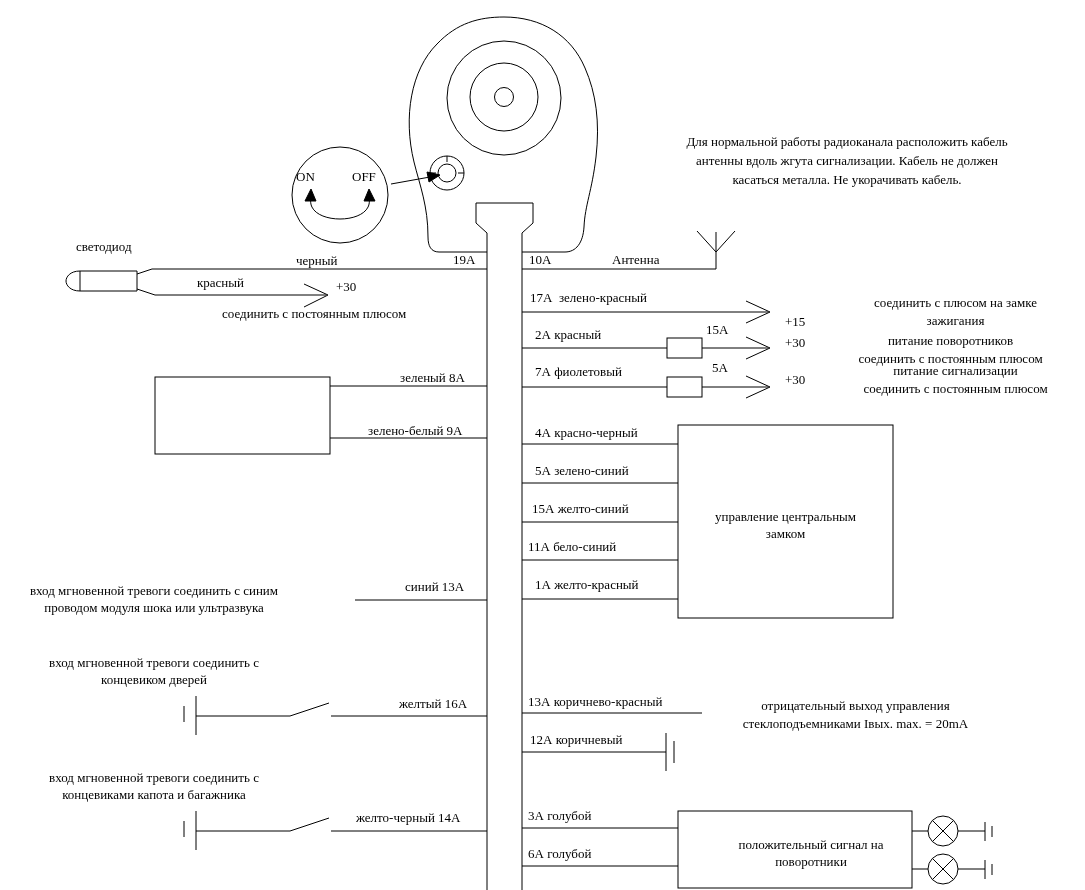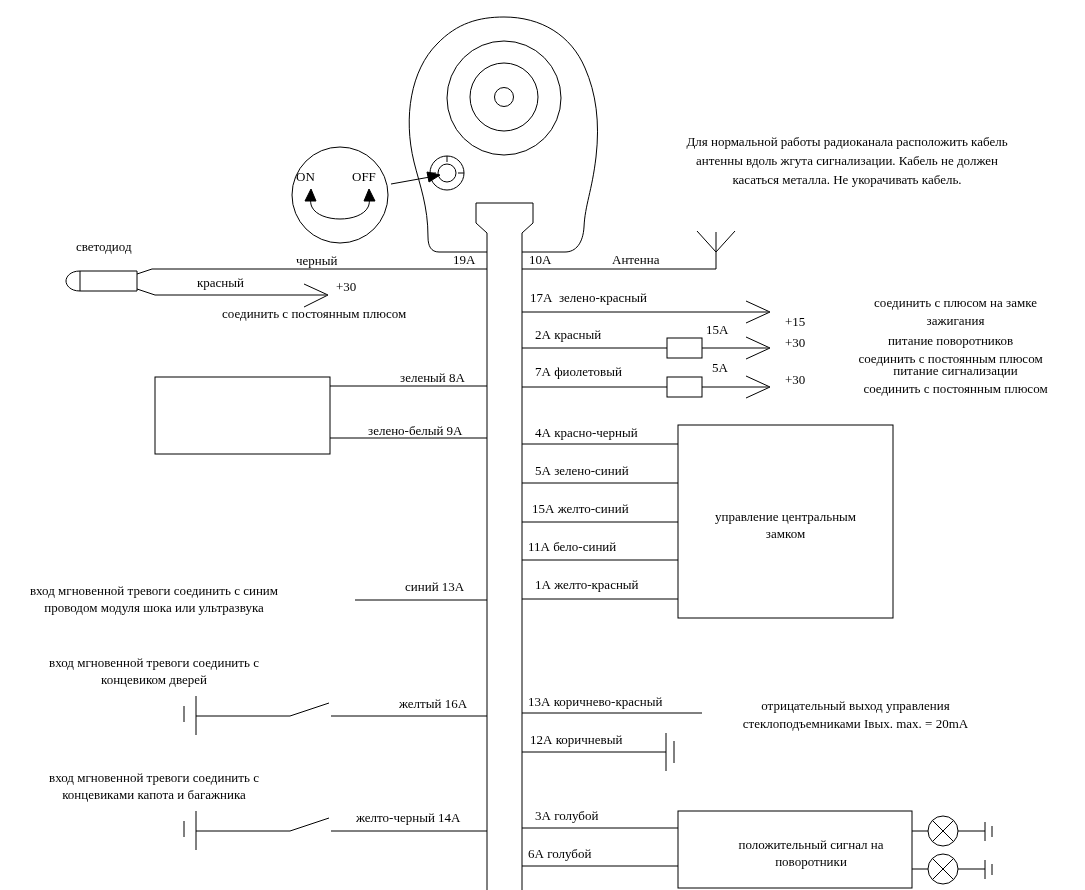--- a/index.html
+++ b/index.html
@@ -177,18 +177,18 @@
 
   <div class="lbl" style="left:528px;top:695px;">13А коричнево-красный</div>
   <div class="mblock lh18" style="left:703px;top:697px;width:305px;">отрицательный выход управления
 стеклоподъемниками   Iвых. max. = 20mA</div>
   <div class="lbl" style="left:530px;top:733px;">12А коричневый</div>
 
   <div class="mblock lh17" style="left:5px;top:769px;width:298px;">вход мгновенной тревоги соединить с
 концевиками капота и багажника</div>
   <div class="lbl" style="left:356px;top:811px;">желто-черный 14А</div>
 
-  <div class="lbl" style="left:528px;top:809px;margin-left:7px;">3А голубой</div>
+  <div class="lbl" style="left:528px;top:809px;">3А голубой</div>
   <div class="lbl" style="left:528px;top:847px;">6А голубой</div>
   <div class="mblock lh17" style="left:678px;top:836px;width:266px;">положительный сигнал на
 поворотники</div>
 
 </div>
 
 </body></html>

